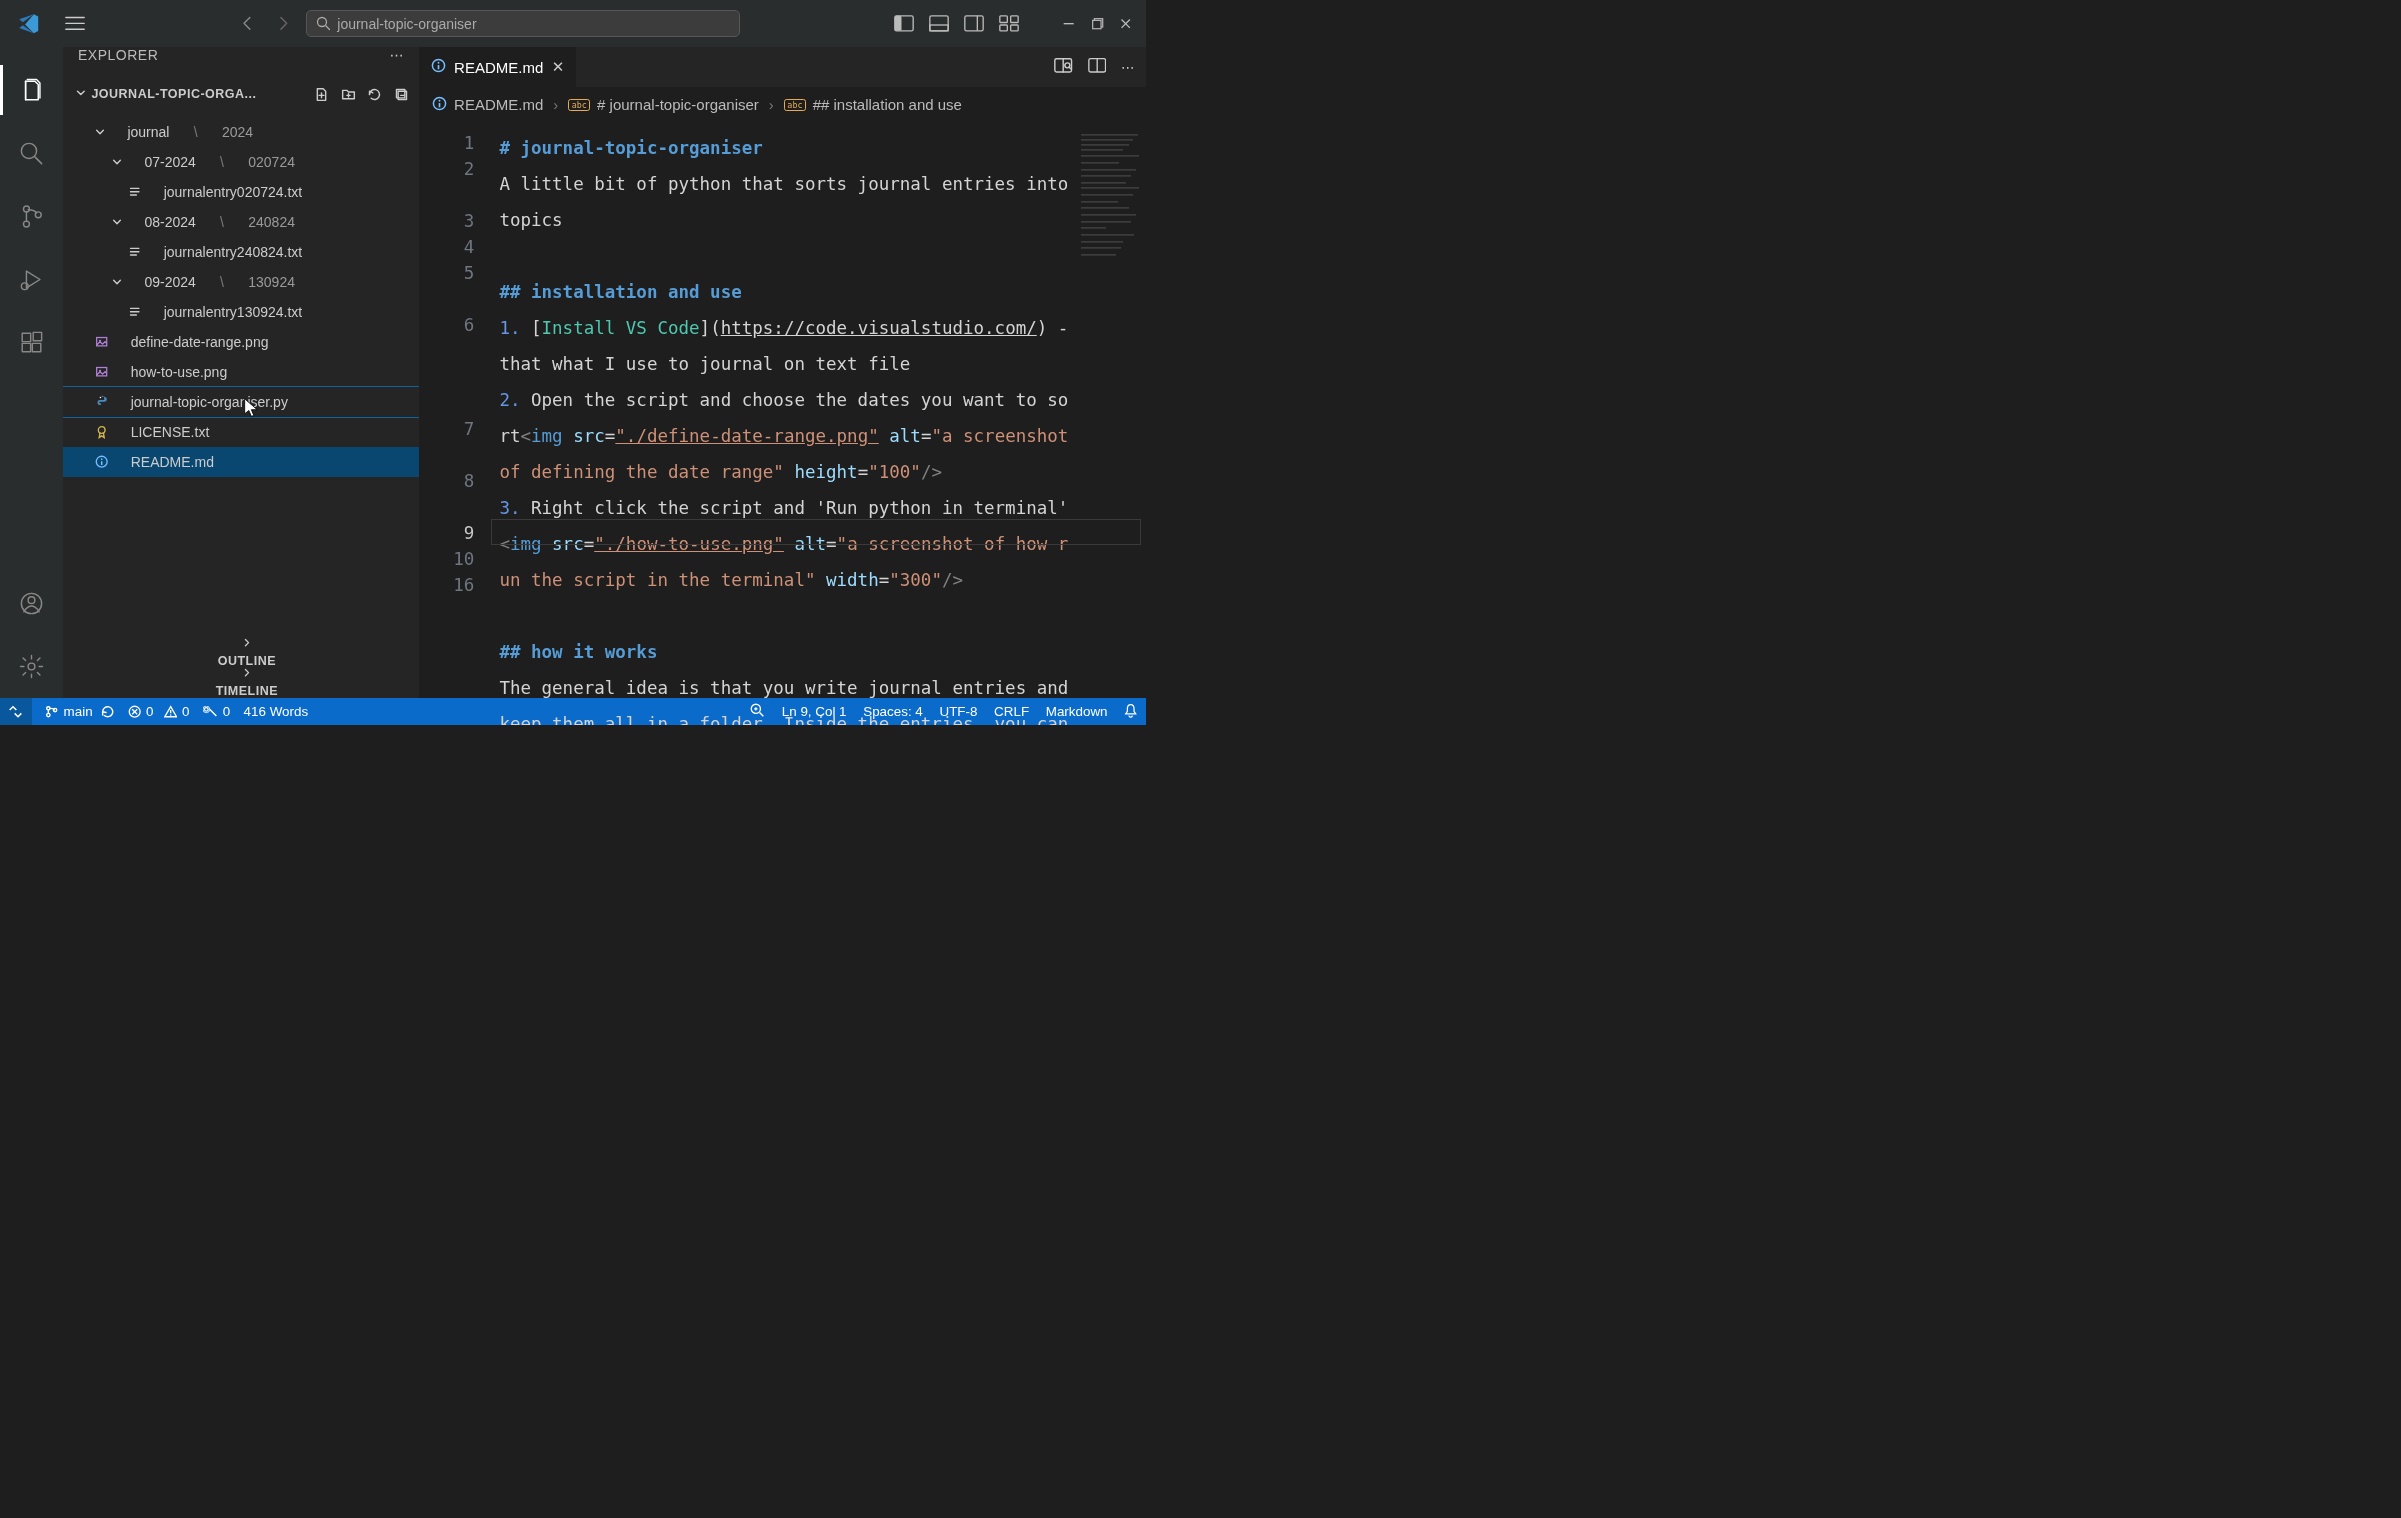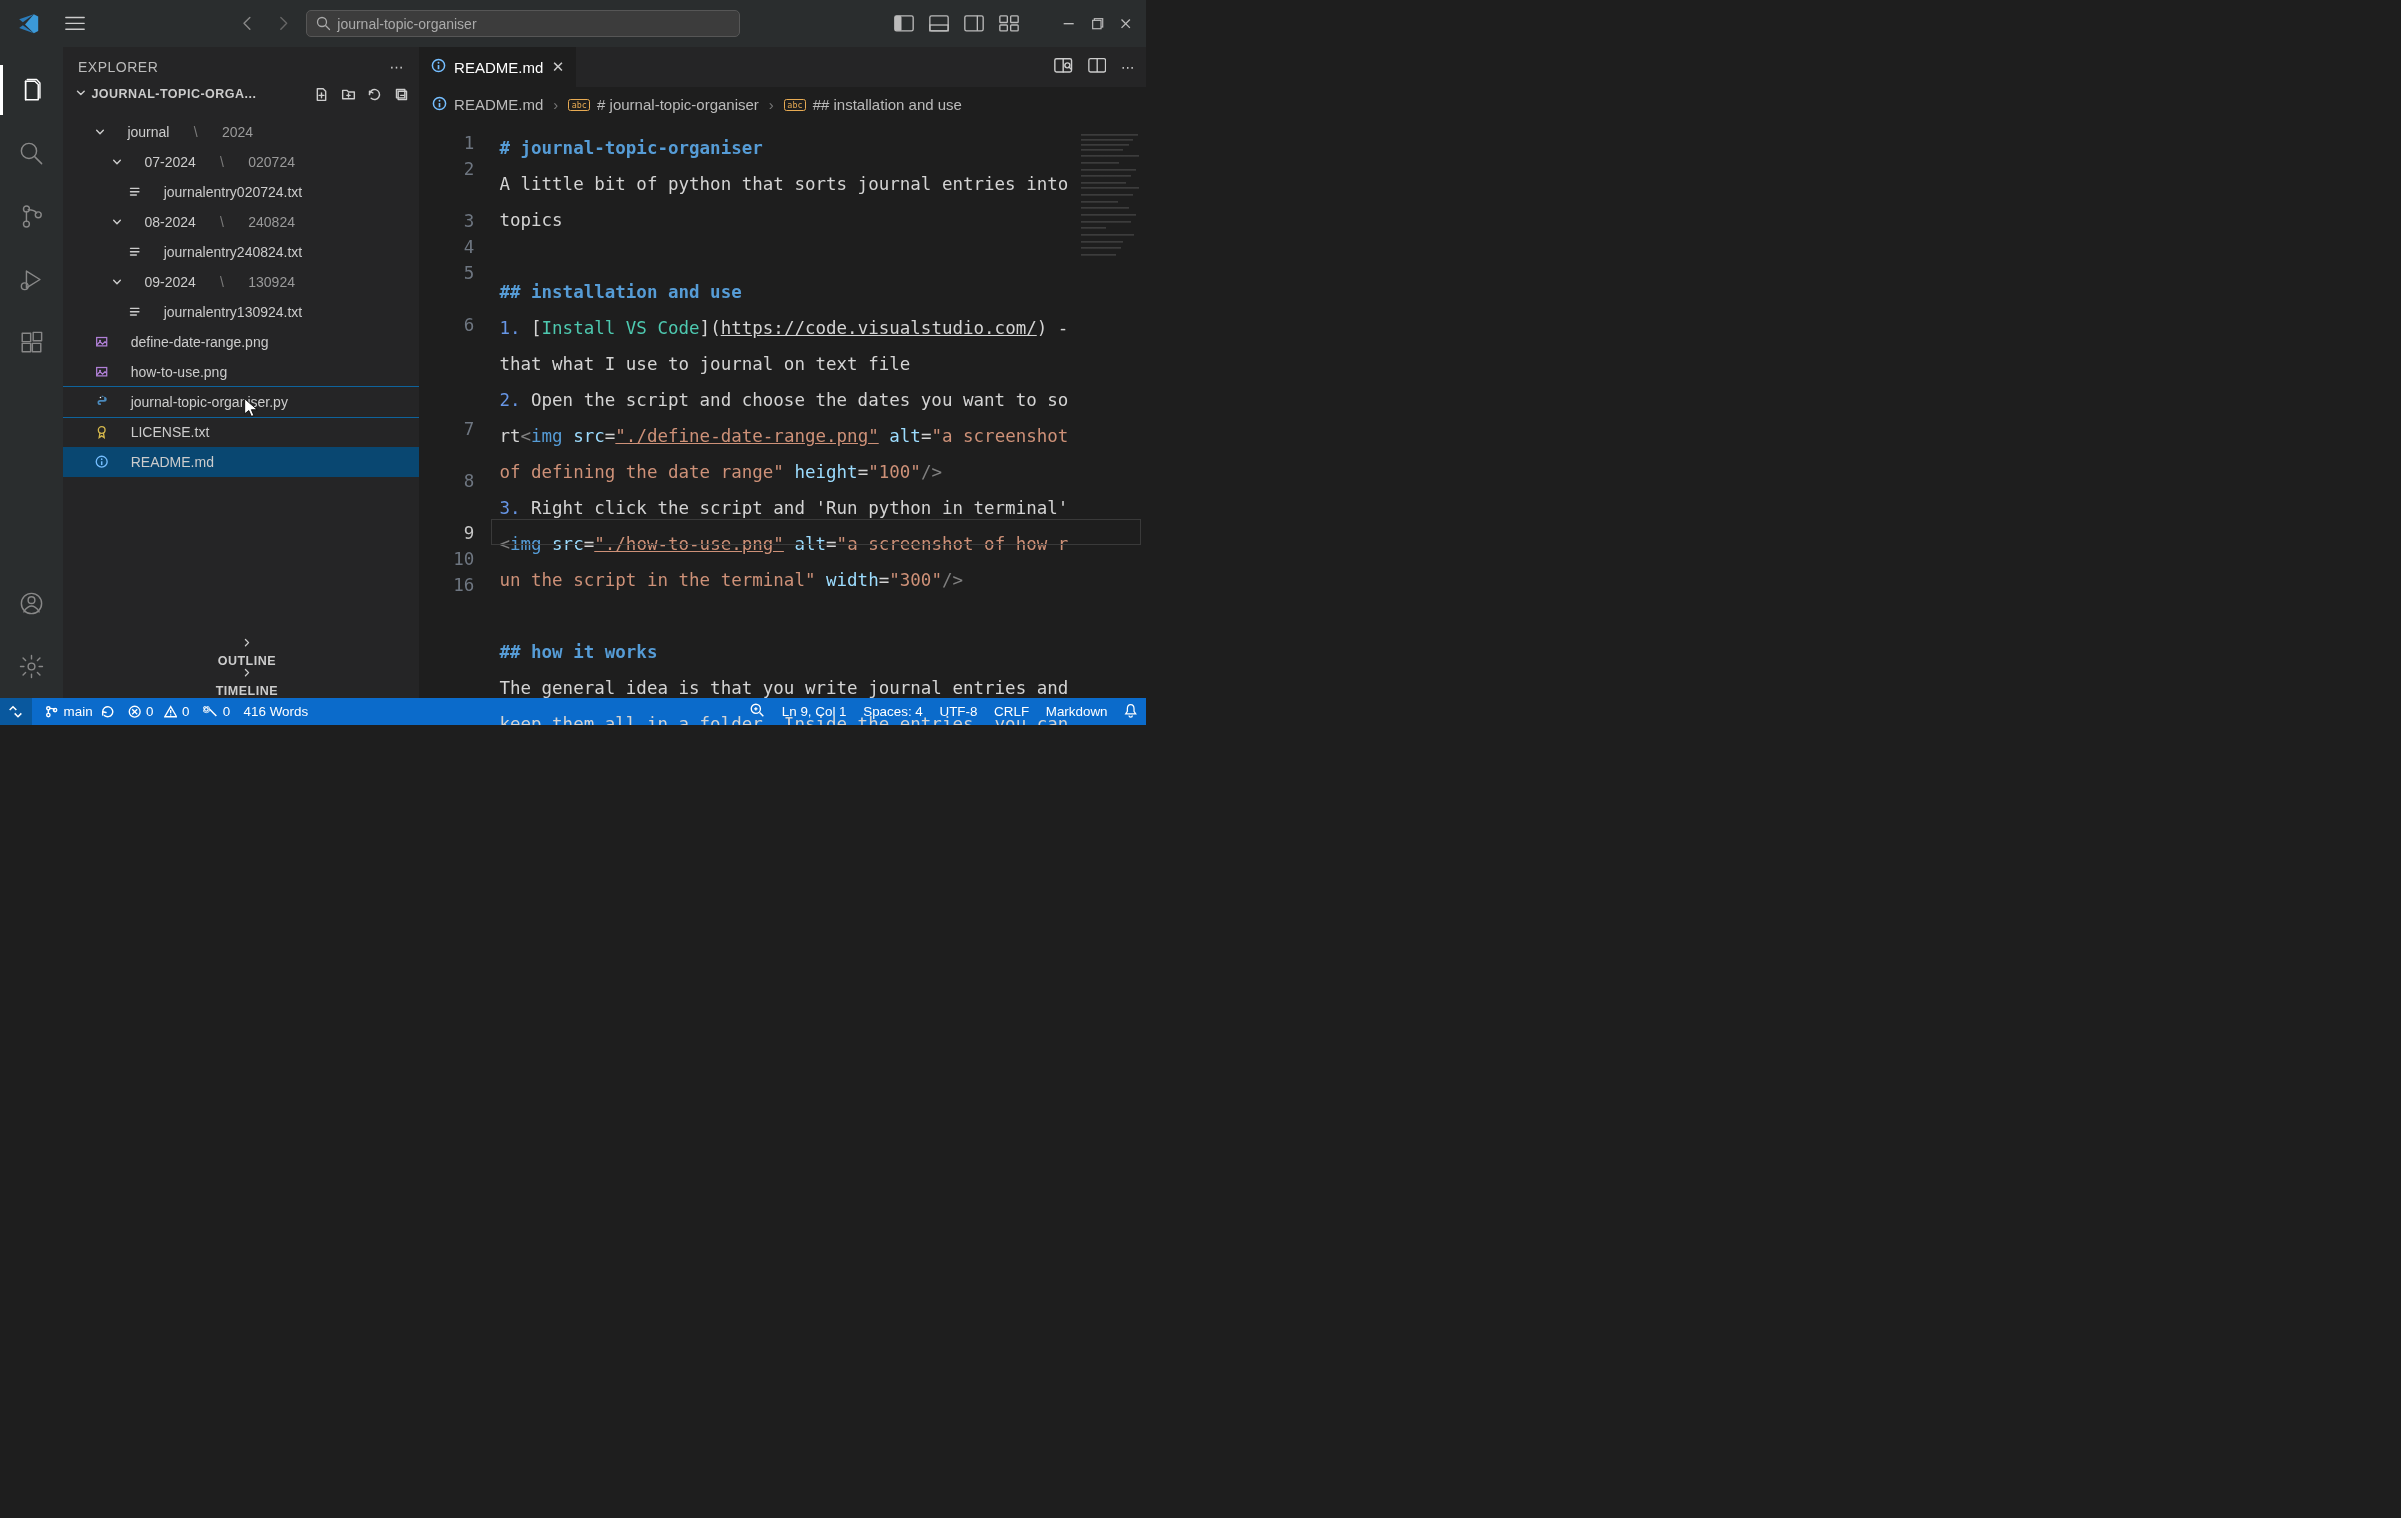--- a/index.html
+++ b/index.html
@@ -68,21 +68,20 @@
 .sidebar {
   width: 356px;
   background: #252526;
   display: flex;
   flex-direction: column;
   min-height:0;
 }
 .sidebar-header {
   height: 40px;
   display: flex;
-  align-items: center;
   padding: 0 15px;
   color: #bbbbbb;
   font-size: 14px;
   letter-spacing: 0.5px;
 }
 .sidebar-header .dots { margin-left:auto; color:#ccc; }
 .project-header {
   height: 30px;
   display: flex;
   align-items: flex-start;

